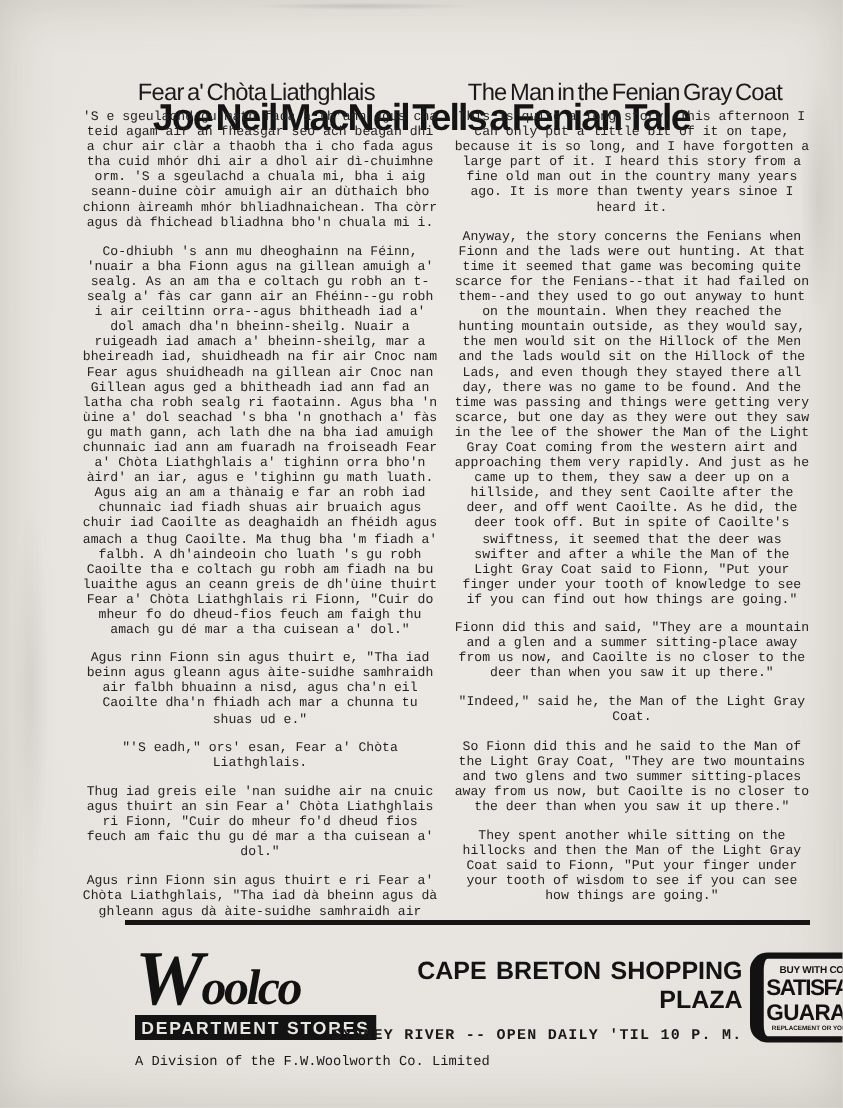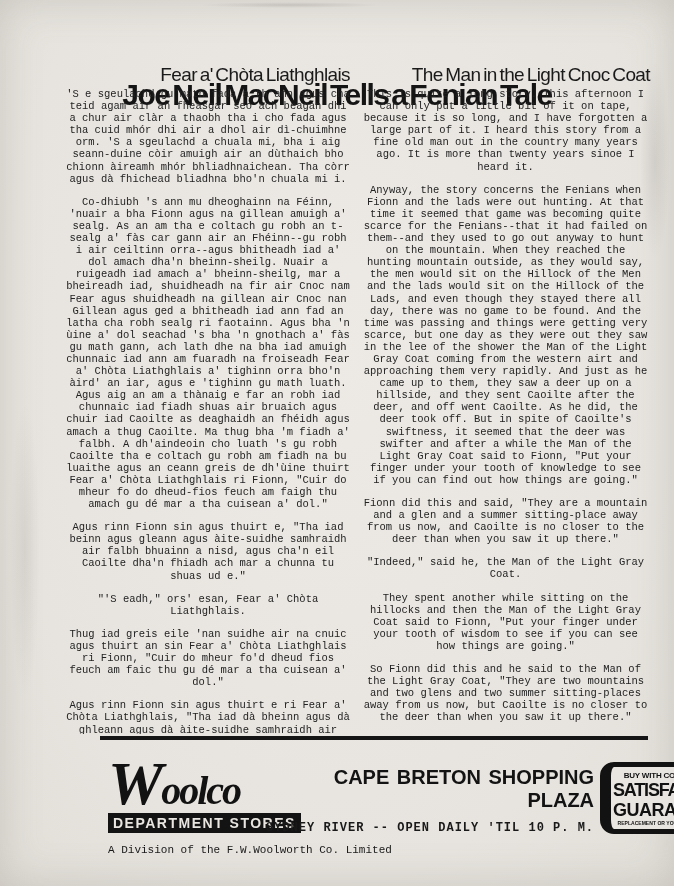--- a/index.html
+++ b/index.html
@@ -35,21 +35,21 @@
     left: 60px; top: 64px;
     width: 590px;
     display: flex;
   }
   .subhead {
     font-size: 19px;
     font-weight: 500;
     letter-spacing: -0.6px;
     word-spacing: -2px;
     color: #1a1a1a;
-    text-align: right;
+    text-align: center;
   }
   .subhead.left  { width: 290px; }
   .subhead.right { width: 300px; }
 
   .columns {
     position: absolute;
     left: 65px; top: 88px;
     width: 585px;
     height: 646px;
     display: flex;
@@ -151,39 +151,39 @@
 
 <div class="page">
   <div class="artifact a1"></div>
   <div class="artifact a2"></div>
   <div class="artifact a3"></div>
 
   <h1 class="main-title">Joe Neil MacNeil Tells a Fenian Tale</h1>
 
   <div class="subheads">
     <div class="subhead left">Fear a' Chòta Liathghlais</div>
-    <div class="subhead right">The Man in the Light Cnoc Coat</div>
+    <div class="subhead right">The Man in the Fenian Gray Coat</div>
   </div>
 
   <div class="columns">
     <div class="col left">
         <p>'S e sgeulachd gu math fada a th'ann agus cha teid agam air an fheasgar seo ach beagan dhi a chur air clàr a thaobh tha i cho fada agus tha cuid mhór dhi air a dhol air dì-chuimhne orm. 'S a sgeulachd a chuala mi, bha i aig seann-duine còir amuigh air an dùthaich bho chionn àireamh mhór bhliadhnaichean. Tha còrr agus dà fhichead bliadhna bho'n chuala mi i.</p>
         <p>Co-dhiubh 's ann mu dheoghainn na Féinn, 'nuair a bha Fionn agus na gillean amuigh a' sealg. As an am tha e coltach gu robh an t-sealg a' fàs car gann air an Fhéinn--gu robh i air ceiltinn orra--agus bhitheadh iad a' dol amach dha'n bheinn-sheilg. Nuair a ruigeadh iad amach a' bheinn-sheilg, mar a bheireadh iad, shuidheadh na fir air Cnoc nam Fear agus shuidheadh na gillean air Cnoc nan Gillean agus ged a bhitheadh iad ann fad an latha cha robh sealg ri faotainn. Agus bha 'n ùine a' dol seachad 's bha 'n gnothach a' fàs gu math gann, ach lath dhe na bha iad amuigh chunnaic iad ann am fuaradh na froiseadh Fear a' Chòta Liathghlais a' tighinn orra bho'n àird' an iar, agus e 'tighinn gu math luath. Agus aig an am a thànaig e far an robh iad chunnaic iad fiadh shuas air bruaich agus chuir iad Caoilte as deaghaidh an fhéidh agus amach a thug Caoilte. Ma thug bha 'm fiadh a' falbh. A dh'aindeoin cho luath 's gu robh Caoilte tha e coltach gu robh am fiadh na bu luaithe agus an ceann greis de dh'ùine thuirt Fear a' Chòta Liathghlais ri Fionn, "Cuir do mheur fo do dheud-fios feuch am faigh thu amach gu dé mar a tha cuisean a' dol."</p>
         <p>Agus rinn Fionn sin agus thuirt e, "Tha iad beinn agus gleann agus àite-suidhe samhraidh air falbh bhuainn a nisd, agus cha'n eil Caoilte dha'n fhiadh ach mar a chunna tu shuas ud e."</p>
         <p>"'S eadh," ors' esan, Fear a' Chòta Liathghlais.</p>
         <p>Thug iad greis eile 'nan suidhe air na cnuic agus thuirt an sin Fear a' Chòta Liathghlais ri Fionn, "Cuir do mheur fo'd dheud fios feuch am faic thu gu dé mar a tha cuisean a' dol."</p>
         <p>Agus rinn Fionn sin agus thuirt e ri Fear a' Chòta Liathghlais, "Tha iad dà bheinn agus dà ghleann agus dà àite-suidhe samhraidh air falbh bhuainn a nisd ach chan eil Caoilte dha'n fhiadh ach mar a chunna tu shuas ud e."</p>
       </div>
     <div class="col right">
         <p>This is quite a long story. This afternoon I can only put a little bit of it on tape, because it is so long, and I have forgotten a large part of it. I heard this story from a fine old man out in the country many years ago. It is more than twenty years sinoe I heard it.</p>
         <p>Anyway, the story concerns the Fenians when Fionn and the lads were out hunting. At that time it seemed that game was becoming quite scarce for the Fenians--that it had failed on them--and they used to go out anyway to hunt on the mountain. When they reached the hunting mountain outside, as they would say, the men would sit on the Hillock of the Men and the lads would sit on the Hillock of the Lads, and even though they stayed there all day, there was no game to be found. And the time was passing and things were getting very scarce, but one day as they were out they saw in the lee of the shower the Man of the Light Gray Coat coming from the western airt and approaching them very rapidly. And just as he came up to them, they saw a deer up on a hillside, and they sent Caoilte after the deer, and off went Caoilte. As he did, the deer took off. But in spite of Caoilte's swiftness, it seemed that the deer was swifter and after a while the Man of the Light Gray Coat said to Fionn, "Put your finger under your tooth of knowledge to see if you can find out how things are going."</p>
         <p>Fionn did this and said, "They are a mountain and a glen and a summer sitting-place away from us now, and Caoilte is no closer to the deer than when you saw it up there."</p>
         <p>"Indeed," said he, the Man of the Light Gray Coat.</p>
+        <p>So Fionn did this and he said to the Man of the Light Gray Coat, "They are two mountains and two glens and two summer sitting-places away from us now, but Caoilte is no closer to the deer than when you saw it up there."</p>
         <p>They spent another while sitting on the hillocks and then the Man of the Light Gray Coat said to Fionn, "Put your finger under your tooth of wisdom to see if you can see how things are going."</p>
-        <p>So Fionn did this and he said to the Man of the Light Gray Coat, "They are two mountains and two glens and two summer sitting-places away from us now, but Caoilte is no closer to the deer than when you saw it up there."</p>
       </div>
   </div>
 
   <div class="ad">
     <div class="ad-row">
       <div class="woolco-block">
         <p class="woolco-text">Woolco</p>
         <span class="dept-band">DEPARTMENT STORES</span>
       </div>
       <div class="plaza-block">

